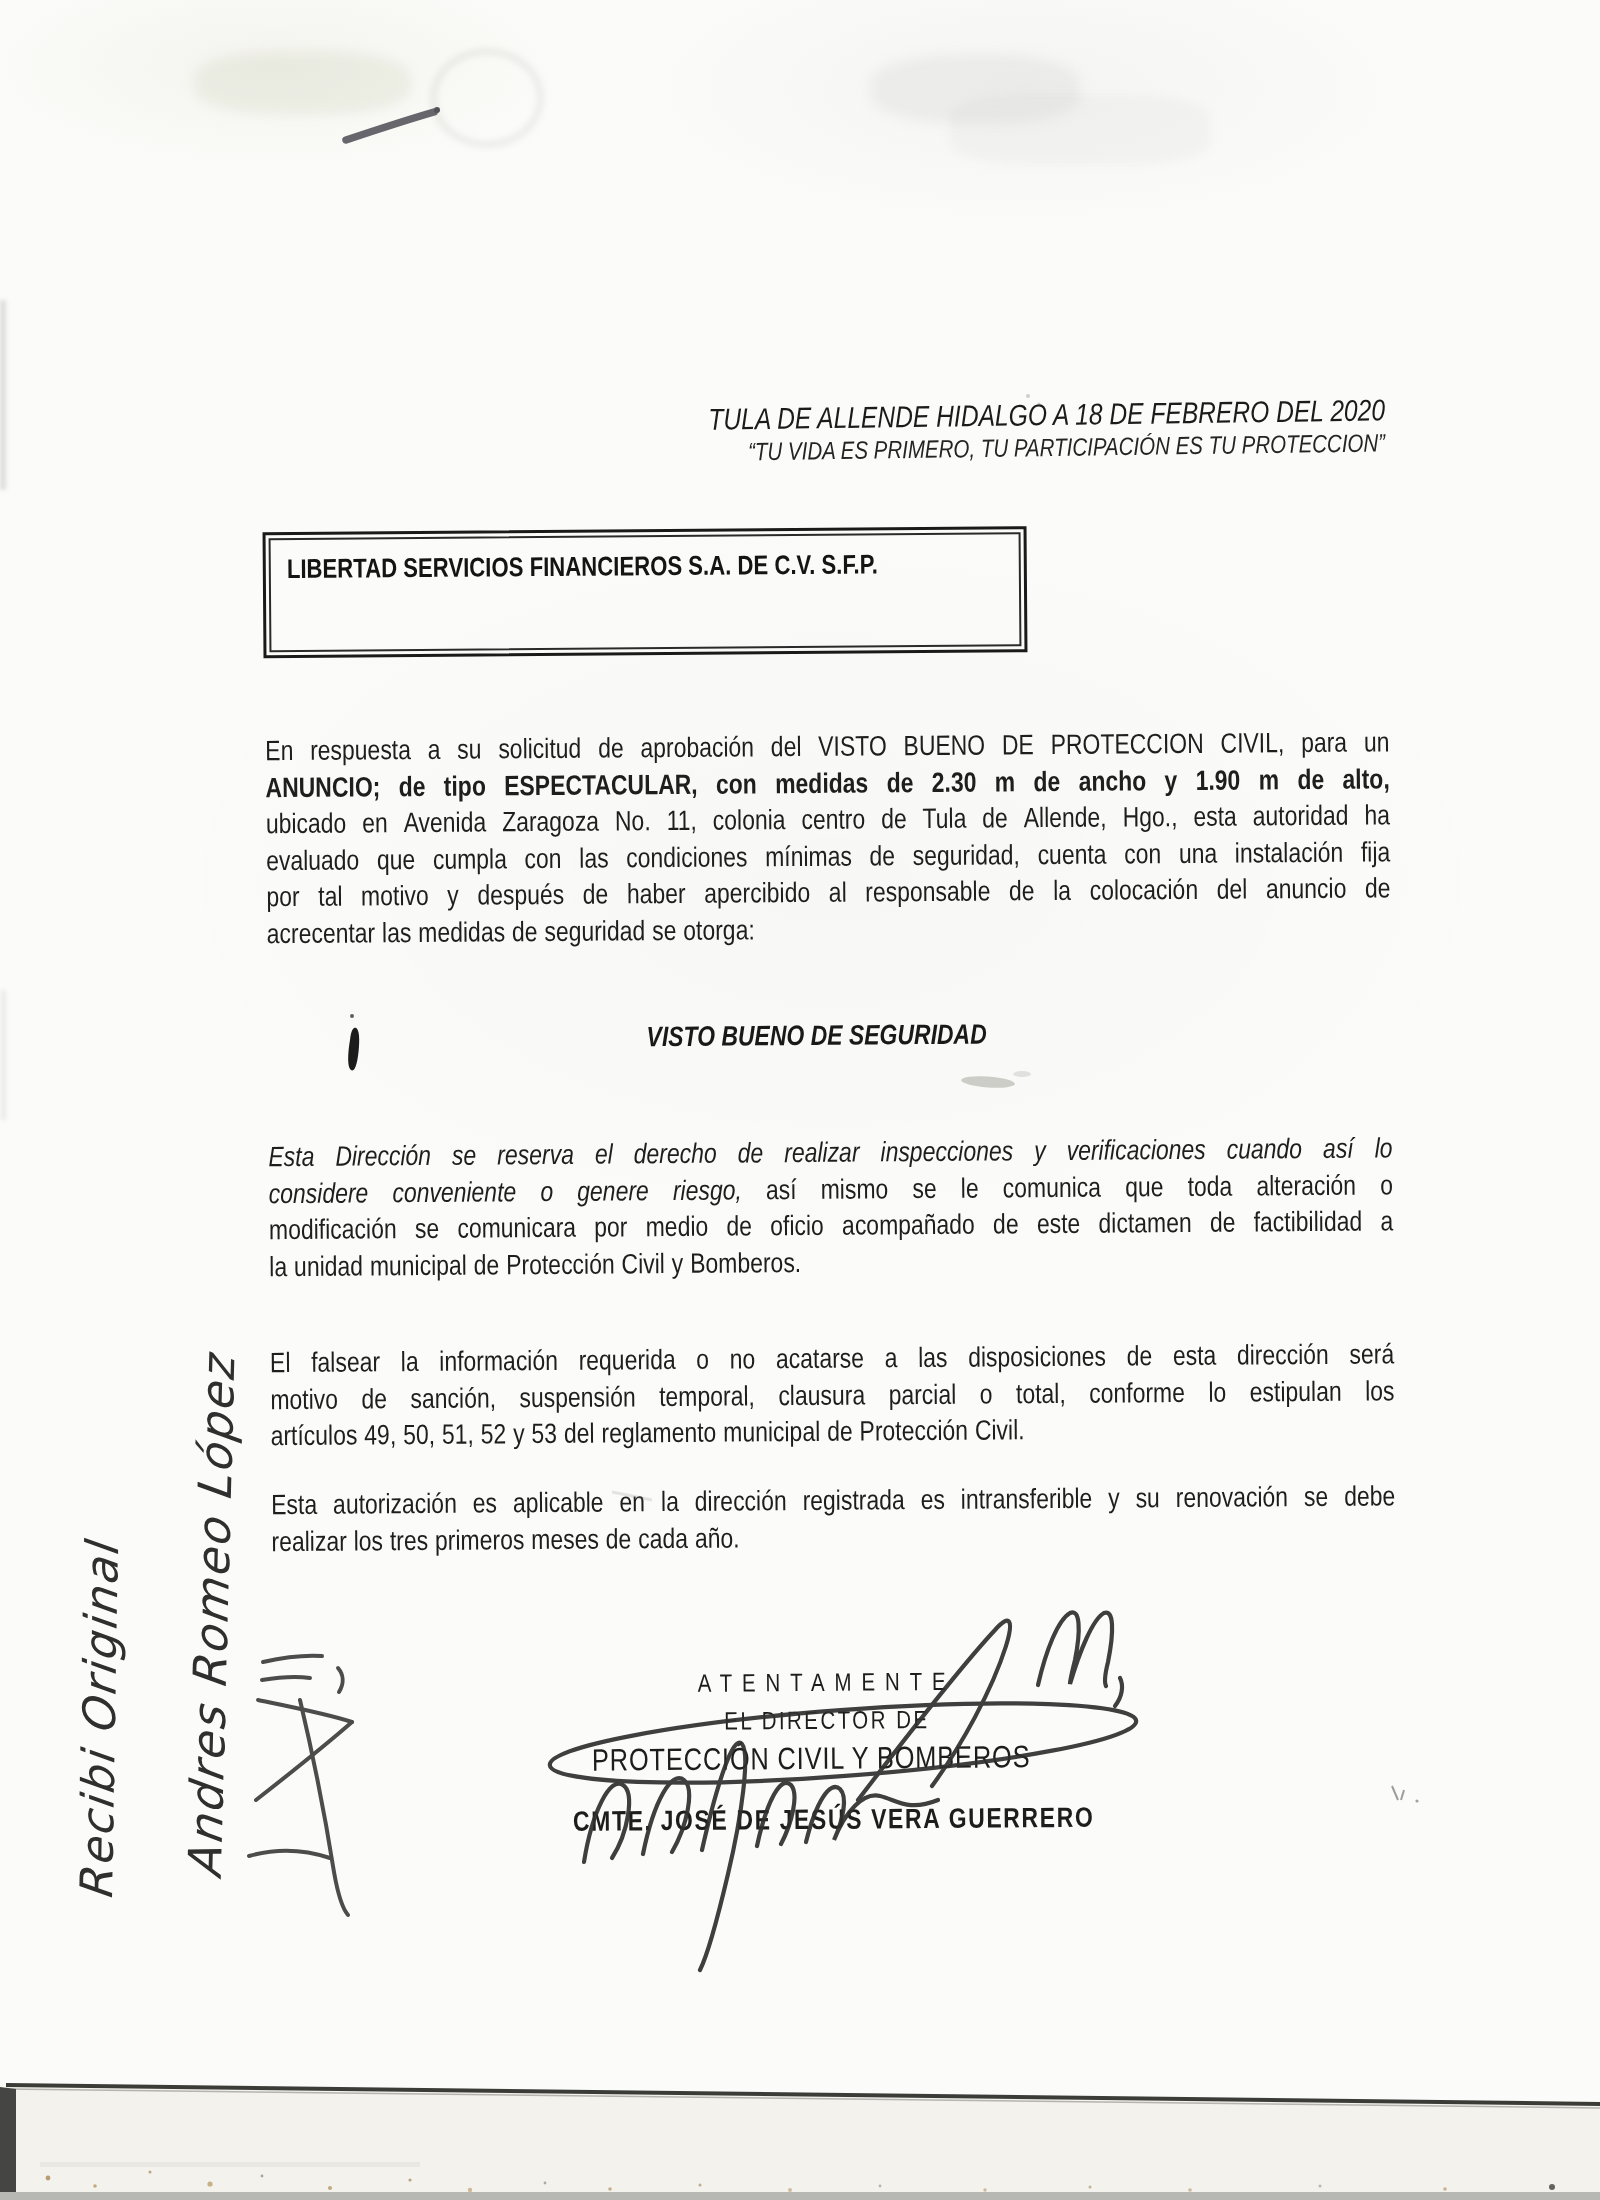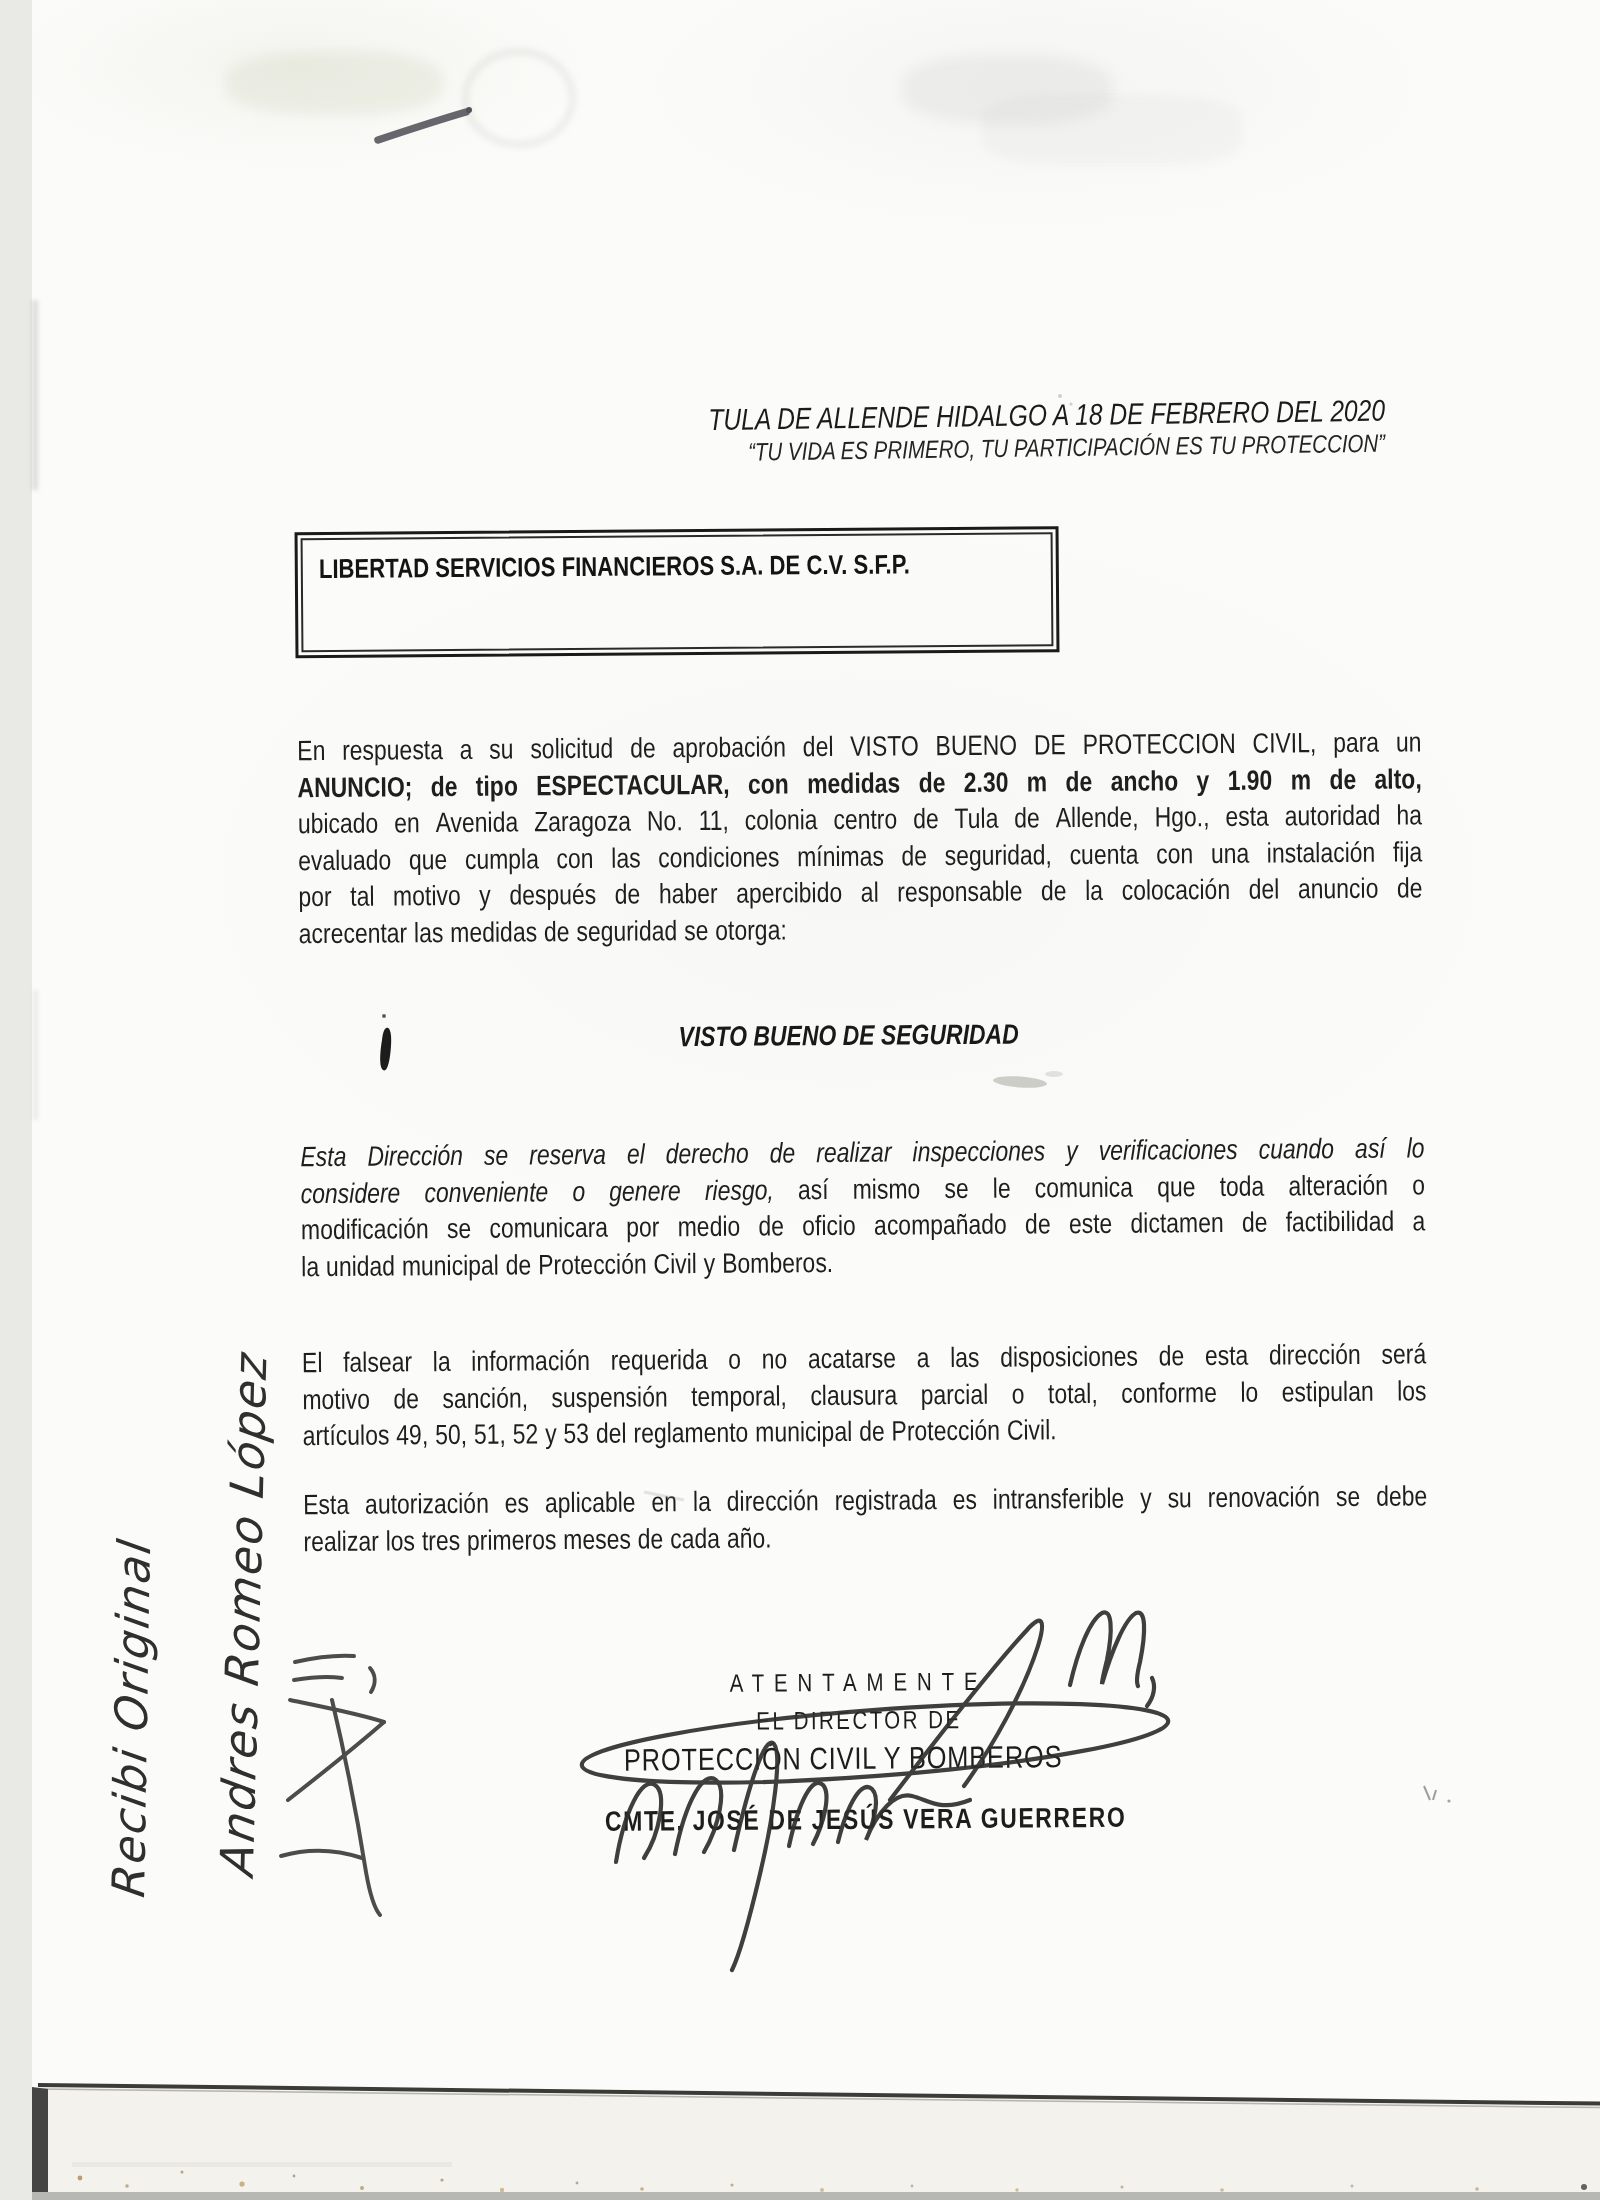--- a/index.html
+++ b/index.html
@@ -8,21 +8,20 @@
     background:#e9e9e6;
     font-family:"Liberation Sans",sans-serif;
   }
   #scan-page{
     position:absolute;inset:0;
     background:
       radial-gradient(ellipse 420px 150px at 17% 3%, rgba(186,189,158,0.12), transparent 70%),
       radial-gradient(ellipse 560px 200px at 64% 4%, rgba(168,168,170,0.08), transparent 72%),
       radial-gradient(ellipse 900px 500px at 52% 40%, rgba(0,0,0,0.015), transparent 80%),
       #fbfbf9;
-    margin-left: 32px;
   }
   .ghost{position:absolute;pointer-events:none;}
   #ghost-logo-left{left:195px;top:52px;width:215px;height:62px;background:rgba(172,178,132,0.14);border-radius:40%;filter:blur(6px);}
   #ghost-seal{left:430px;top:48px;width:100px;height:86px;border:7px solid rgba(140,146,140,0.13);border-radius:50%;filter:blur(3px);}
   #ghost-logo-right{left:870px;top:55px;width:210px;height:68px;background:rgba(150,150,152,0.10);border-radius:40%;filter:blur(7px);}
   #ghost-streak-a{left:0;top:300px;width:6px;height:190px;background:rgba(120,120,120,0.22);filter:blur(2px);}
   #ghost-streak-b{left:1px;top:990px;width:5px;height:130px;background:rgba(120,120,120,0.13);filter:blur(2px);}
   #ghost-traces-top{left:950px;top:95px;width:260px;height:70px;background:rgba(150,150,150,0.06);border-radius:30%;filter:blur(5px);}
 
   #typed{position:absolute;inset:0;transform:rotate(-0.45deg);transform-origin:800px 1100px;color:#1f1f1f;}

